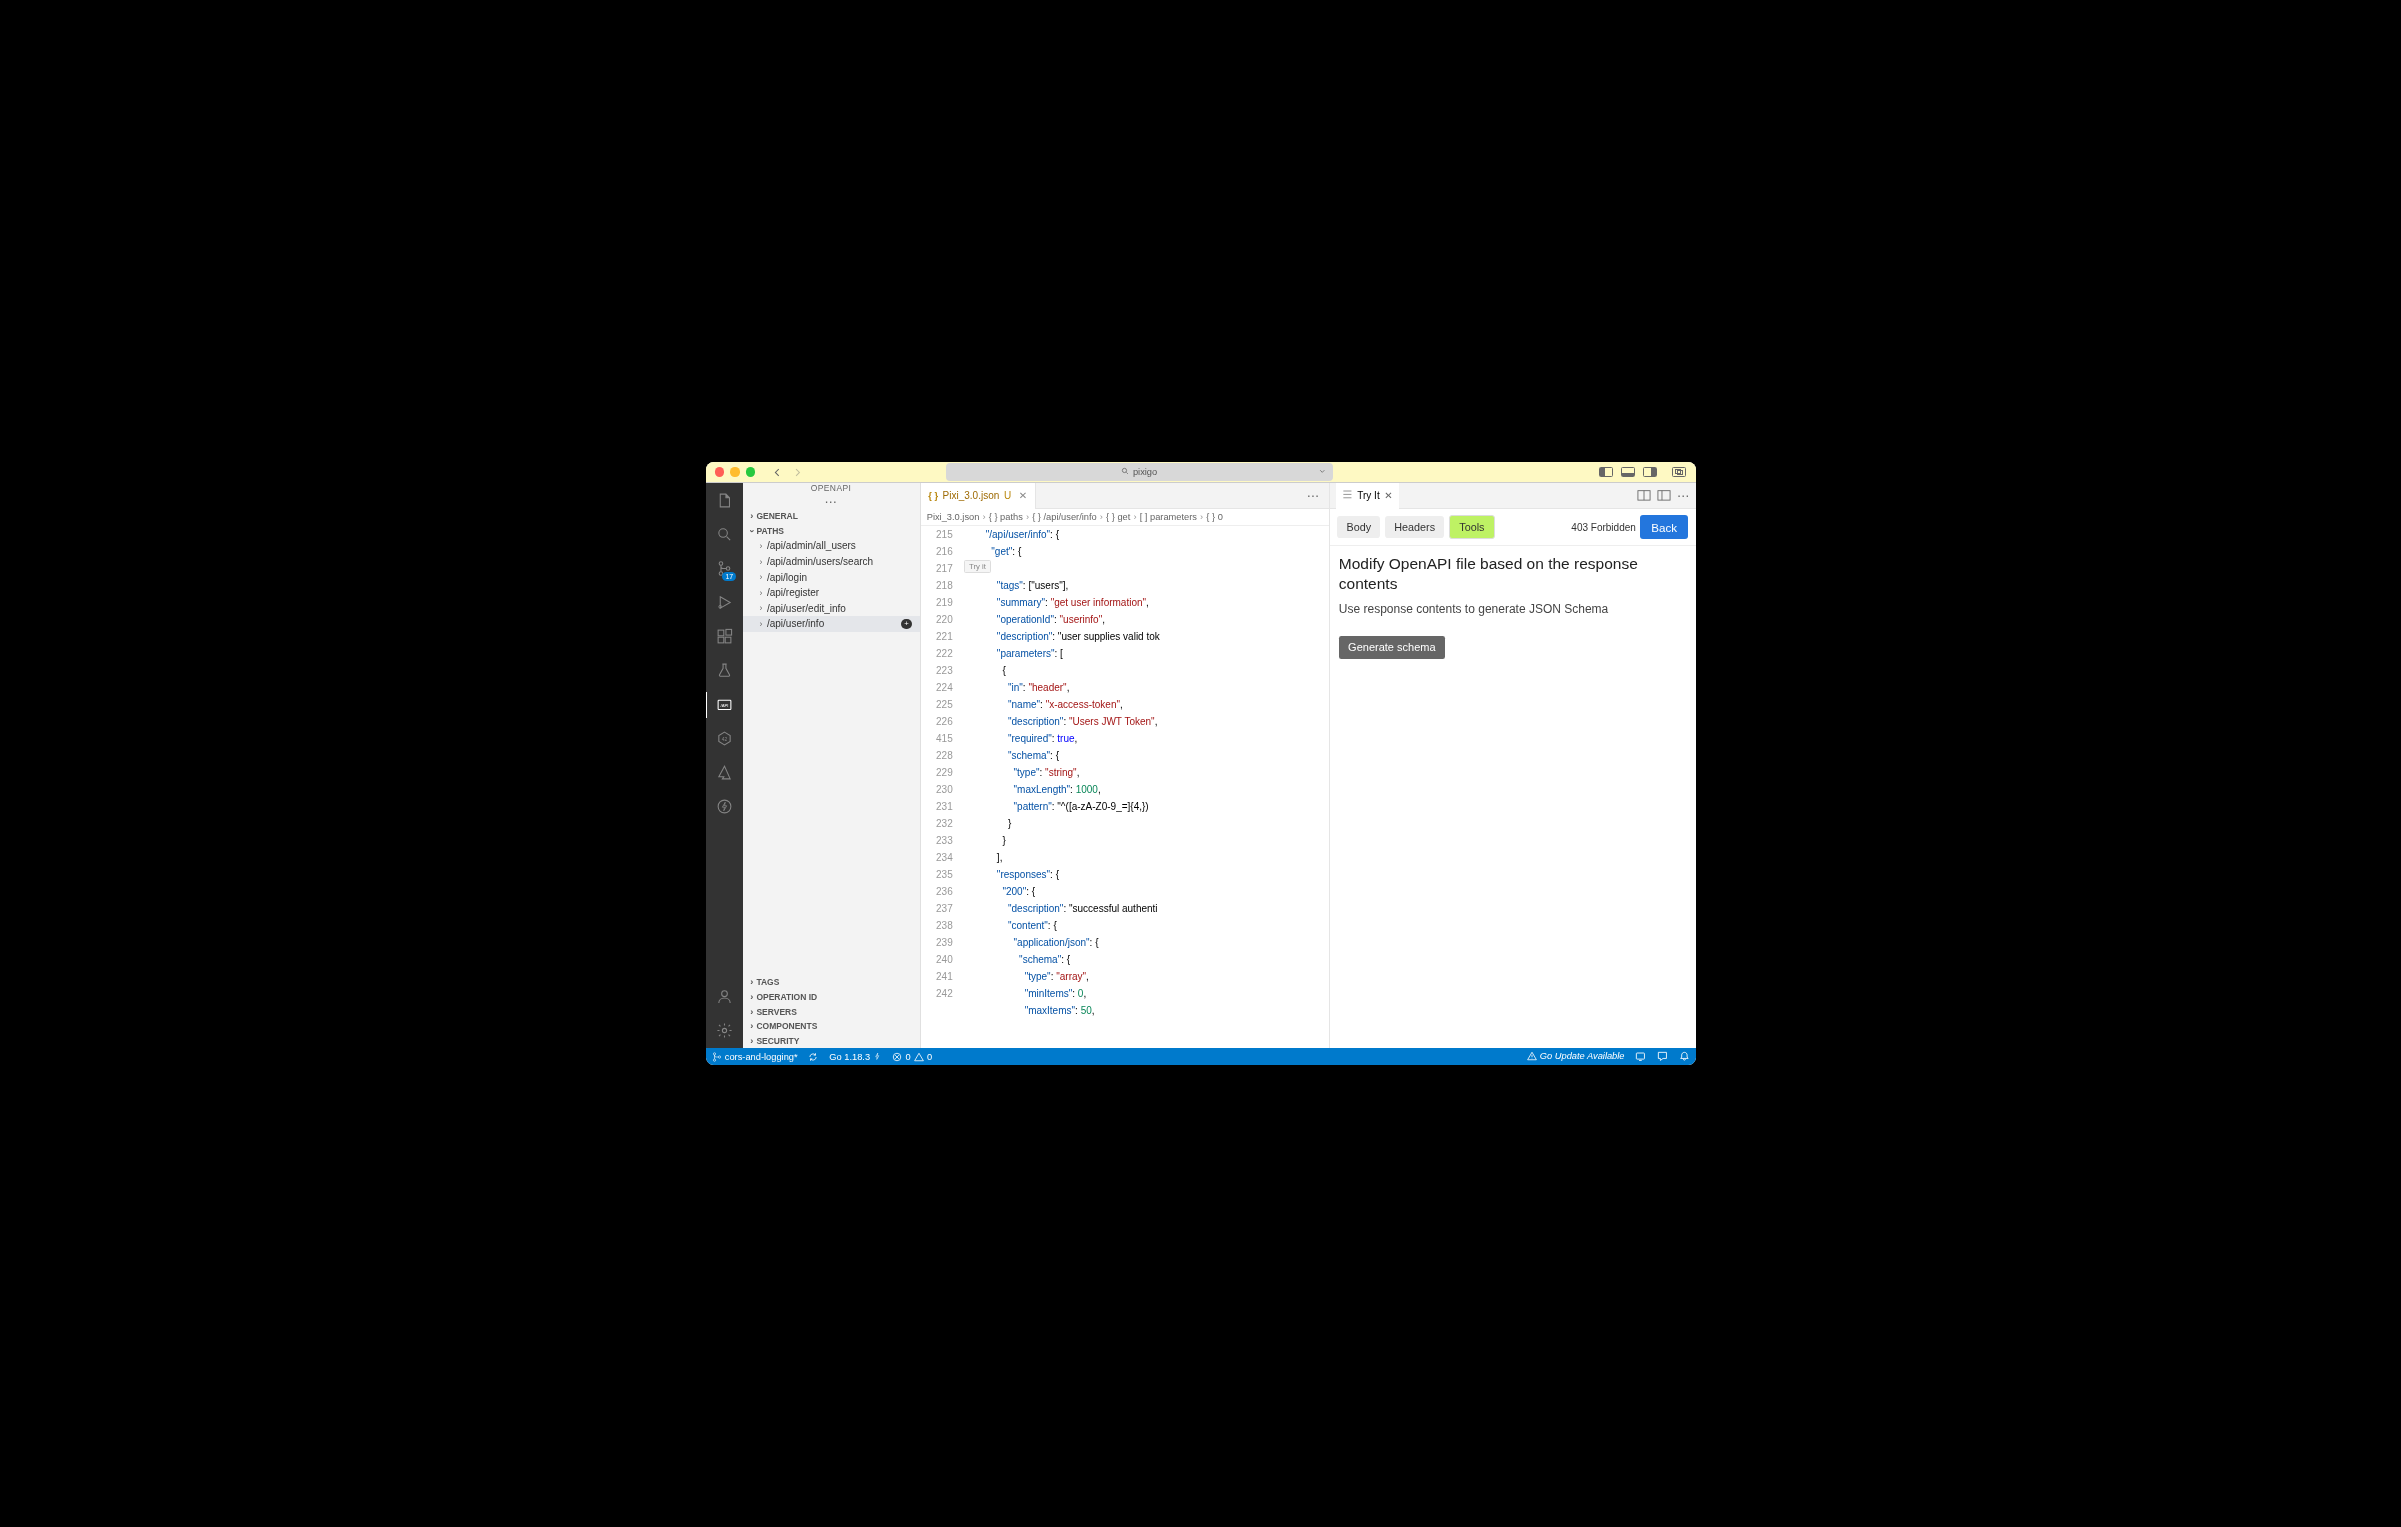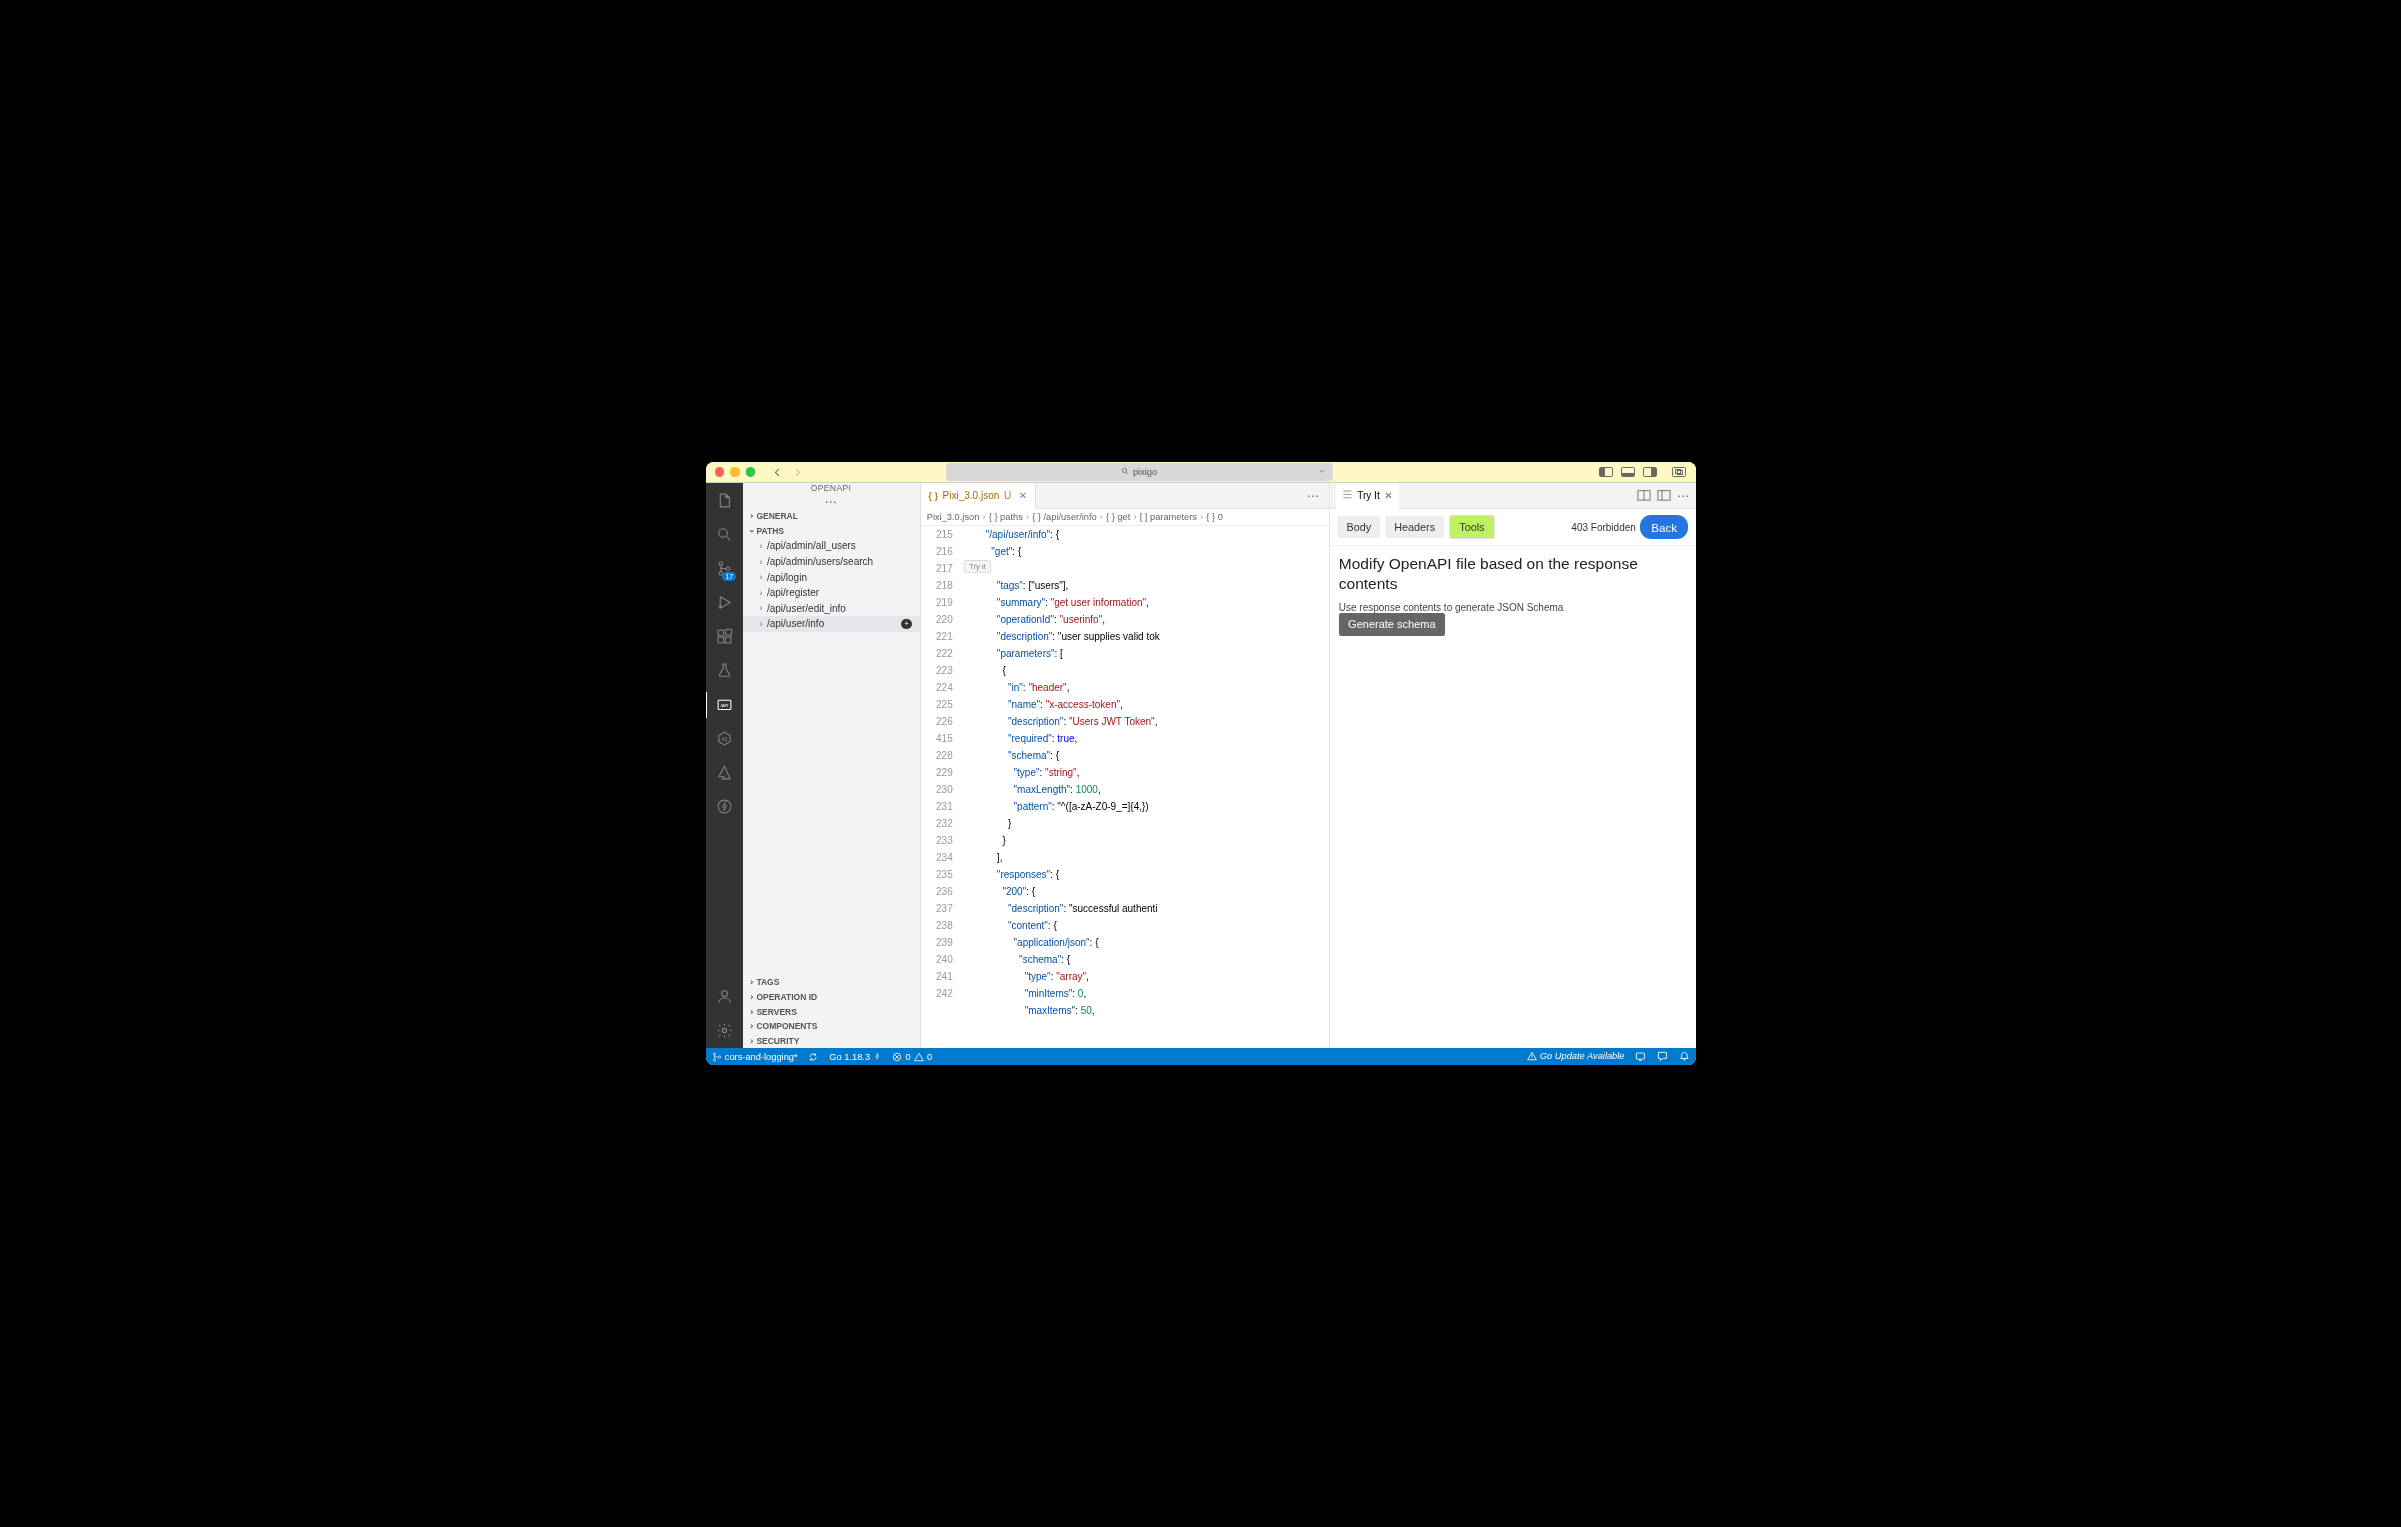--- a/index.html
+++ b/index.html
@@ -62,24 +62,24 @@
 .panel{width:367px;border-left:0.8px solid #e5e5e5;display:flex;flex-direction:column;background:#fff;}
 .panel-tabbar{height:26px;background:#f3f3f3;display:flex;align-items:center;padding:0 6.2px;gap:6.2px;border-bottom:0.8px solid #e5e5e5;}
 .ptab{display:flex;align-items:center;gap:4.6px;padding:0 6.2px;height:26px;font-size:10px;background:#fff;}
 .ptab .close{color:#666;cursor:pointer;}
 .panel-tabbar .spacer{flex:1;}
 .panel-tabbar .picon{width:14px;height:10.8px;cursor:pointer;color:#666;}
 .panel-toolbar{display:flex;align-items:center;padding:6.2px 7.7px;gap:4.6px;border-bottom:0.8px solid #eee;}
 .pt-btn{padding:4.6px 9.3px;font-size:10.8px;border-radius:3.1px;cursor:pointer;border:none;background:#eee;color:#333;}
 .pt-btn.active{background:#bef264;border:0.8px solid #ddd;}
 .pt-status{margin-left:auto;font-size:10px;color:#333;}
-.pt-back{background:#2376dd;color:#fff;padding:5.4px 10.8px;border-radius:11px;cursor:pointer;font-size:11.6px;}
+.pt-back{background:#2376dd;color:#fff;padding:5.4px 10.8px;border-radius:3px;cursor:pointer;font-size:11.6px;}
 .panel-body{padding:7.7px 9.3px;}
 .panel-body h2{font-size:15.5px;font-weight:500;color:#222;margin-bottom:7.7px;line-height:1.3;}
-.panel-body p{font-size:10px;color:#444;margin-bottom:0;}
+.panel-body p{font-size:12px;color:#444;margin-bottom:20px;}
 .gen-btn{background:#666;color:#fff;padding:5.4px 9.3px;border:none;border-radius:2.3px;font-size:11px;cursor:pointer;}
 .statusbar{height:17px;background:#007acc;color:#fff;display:flex;align-items:center;font-size:9.3px;padding:0 6.2px;gap:10.8px;}
 .statusbar .right{margin-left:auto;display:flex;gap:10.8px;align-items:center;font-style:italic;}
 .sbitem{display:flex;align-items:center;gap:3.1px;cursor:pointer;}
 </style>
 </head>
 <body>
 
 <div class="window">
   <div class="titlebar">

